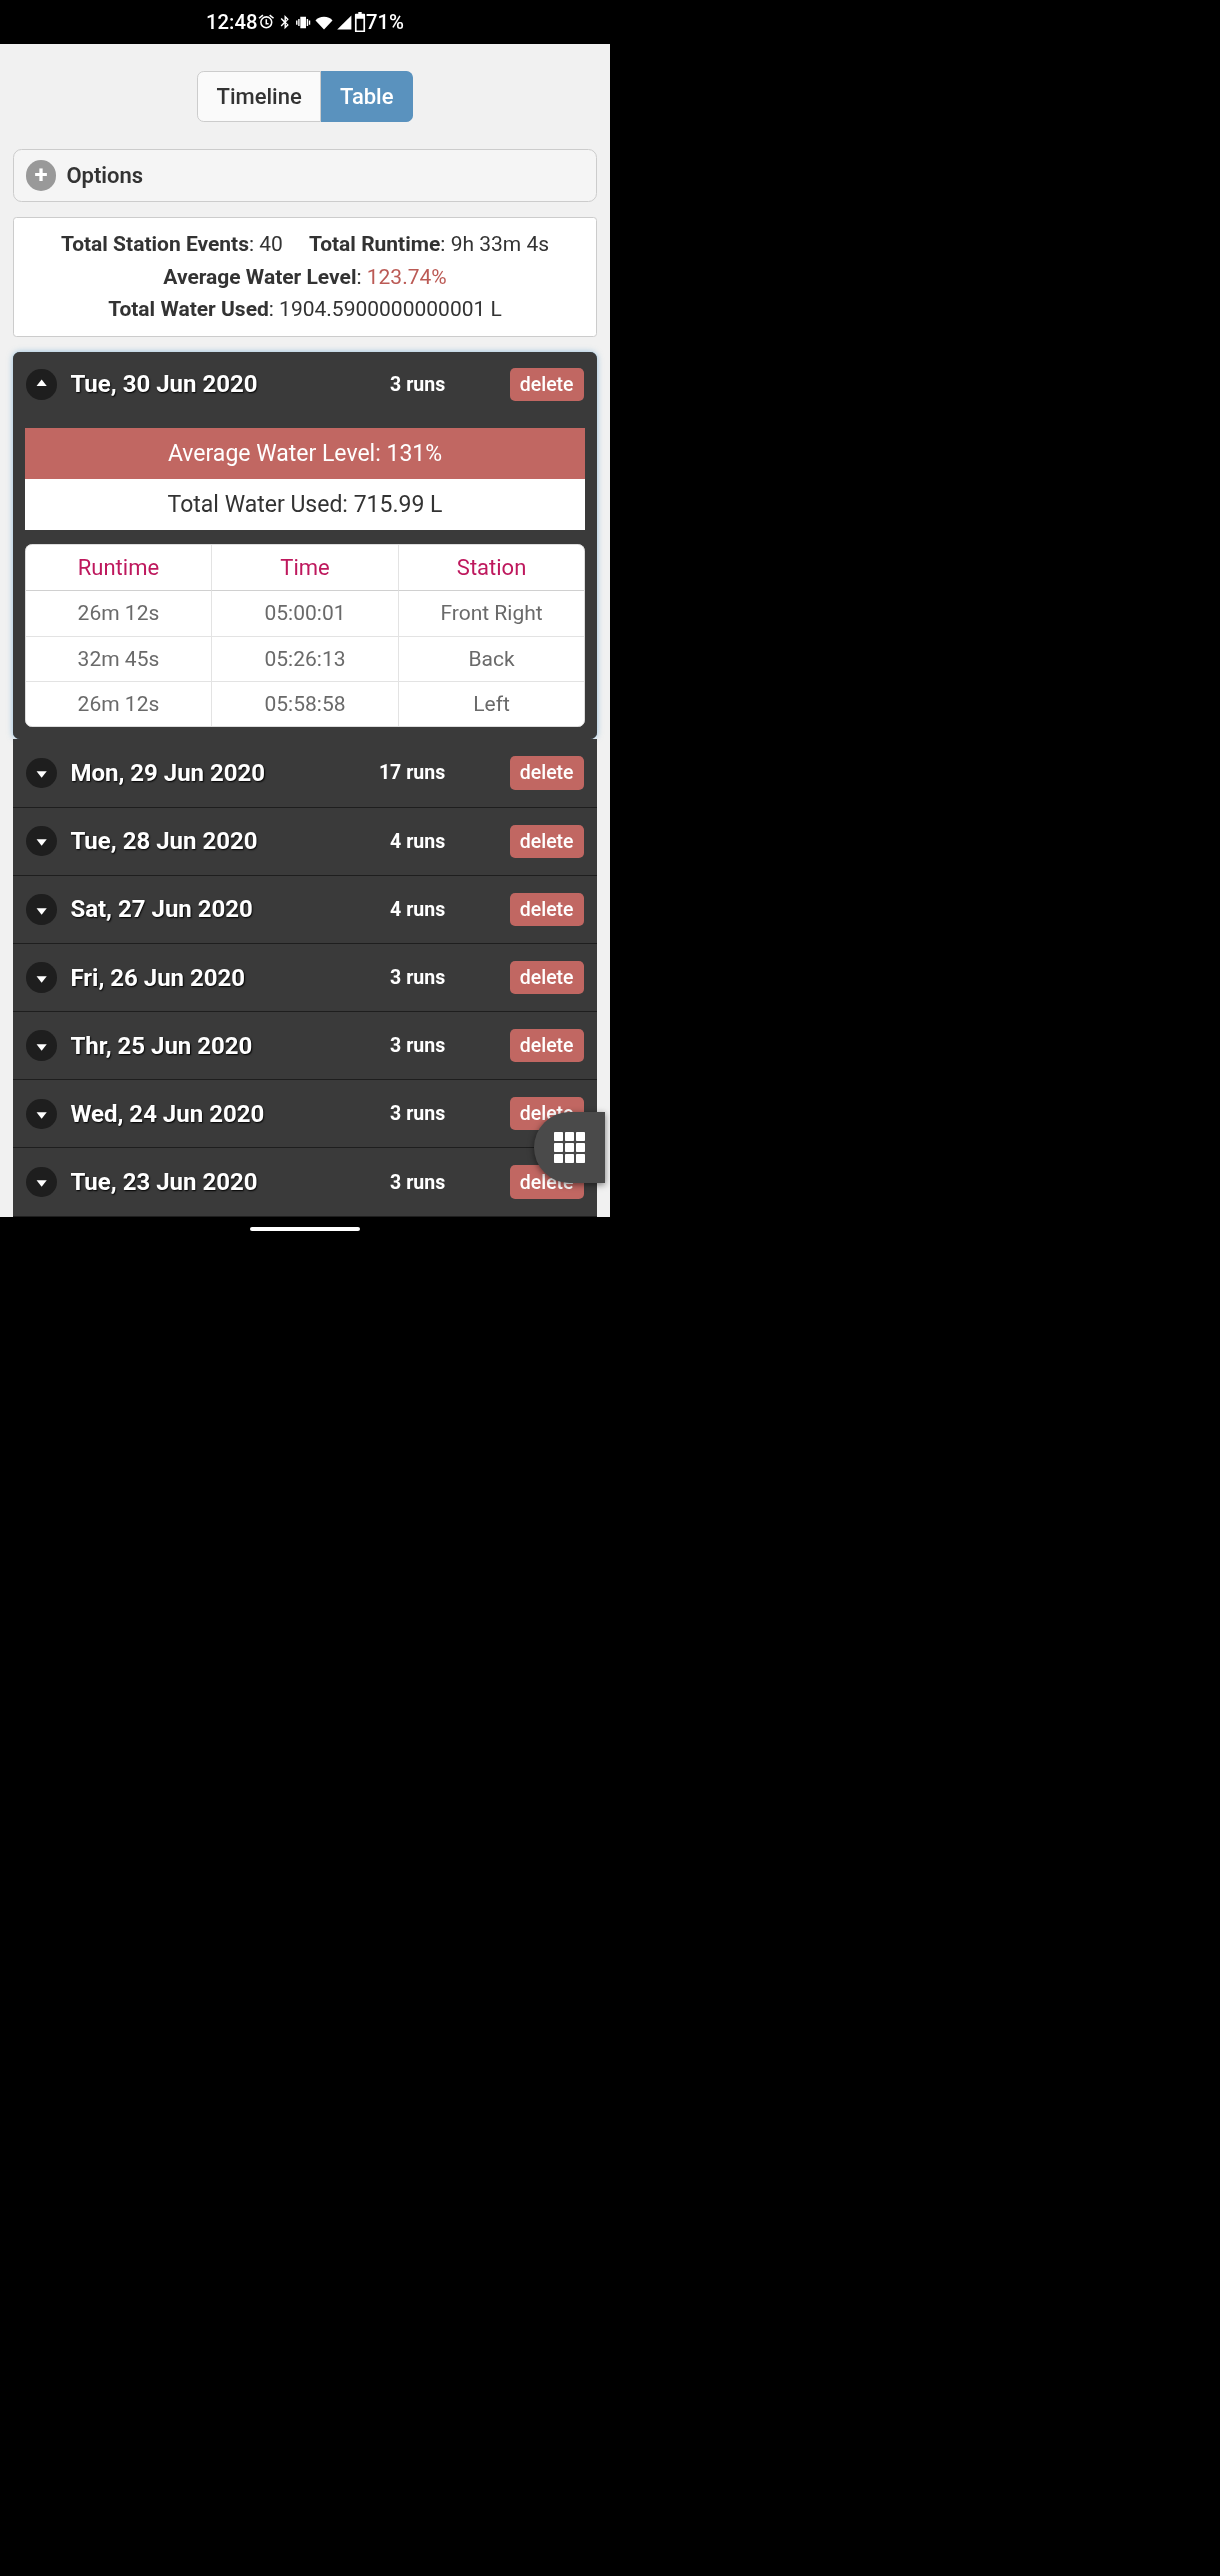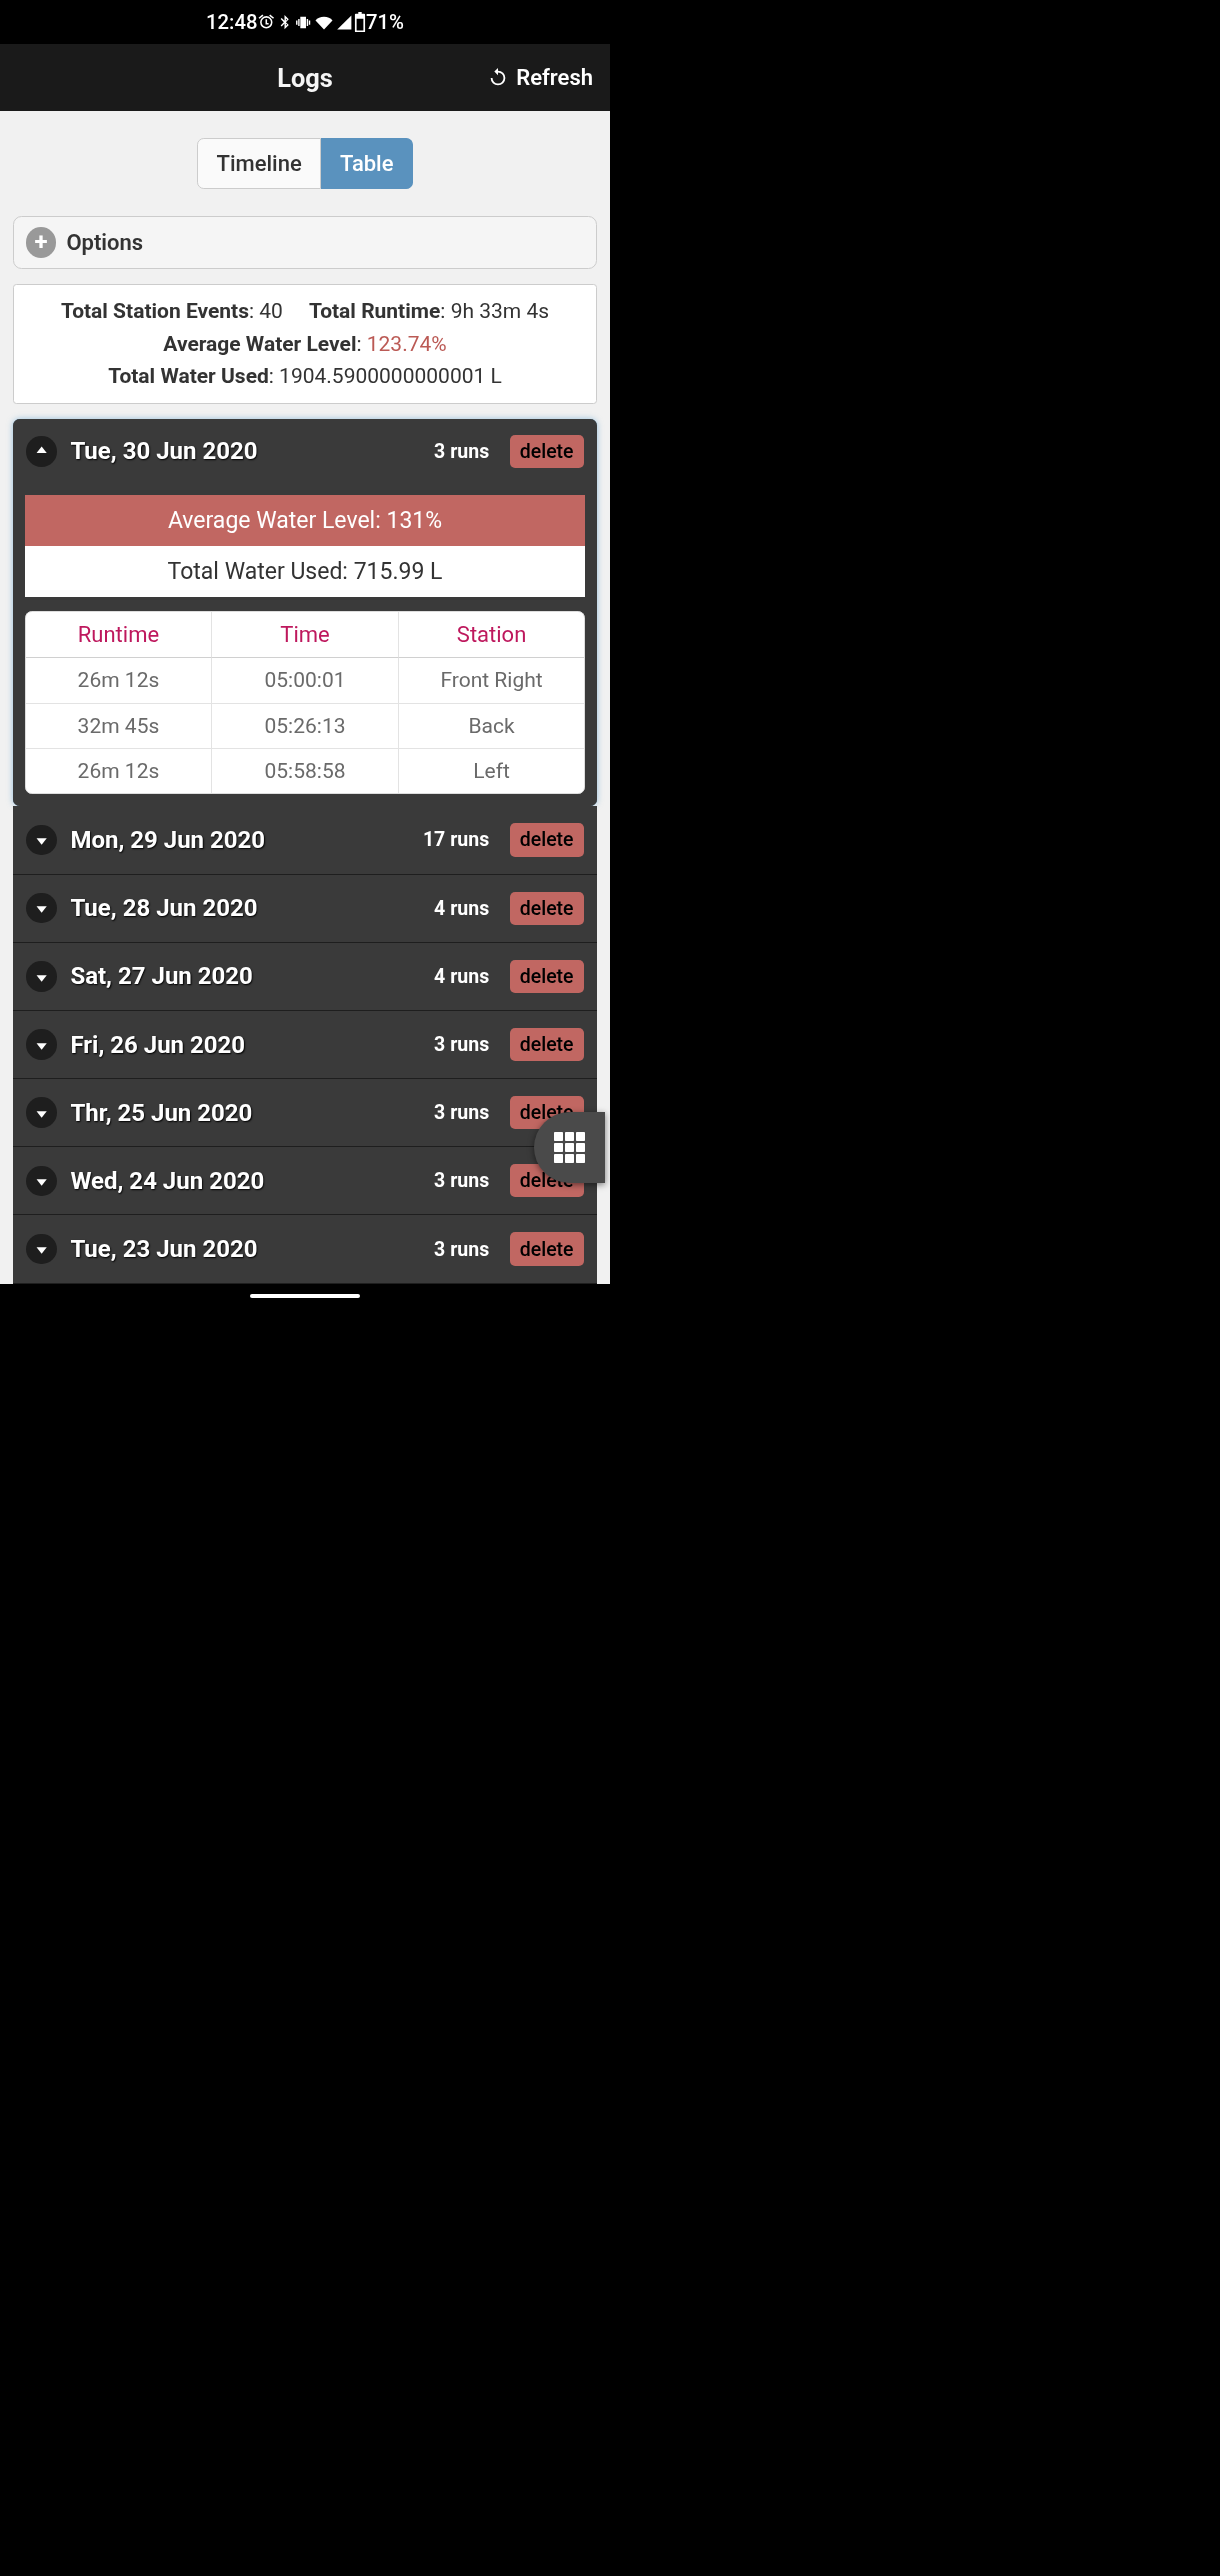--- a/index.html
+++ b/index.html
@@ -21,21 +21,21 @@
   .options-icon { width: 30.5px; height: 30.5px; border-radius: 50%; background: #999; display: flex; align-items: center; justify-content: center; color: #fff; font-size: 24px; font-weight: 700; }
   .summary { border: 0.8px solid #ccc; border-radius: 3.4px; background: #fff; padding: 10.2px 12px; font-size: 21px; color: #333; text-align: center; line-height: 1.55; margin-bottom: 15.3px; }
   .summary b { font-weight: 700; }
   .summary .red { color: #bb5a55; }
   .day-expanded { border-radius: 6.8px; overflow: hidden; box-shadow: 0 0 0 2.5px rgba(90,160,210,0.5) inset, 0 0 6.8px rgba(90,160,210,.6); background: #3a3a3a; margin-bottom: 0; }
   .day-head { background: #3a3a3a; padding: 15.3px 13.6px; display: flex; align-items: center; gap: 13.6px; }
   .day-head .arrow-circle { width: 30.5px; height: 30.5px; border-radius: 50%; background: #1e1e1e; display: flex; align-items: center; justify-content: center; }
   .day-head .arrow-circle svg { fill: #fff; }
   .day-head .date { flex: 1; color: #fff; font-size: 24px; font-weight: 700; text-shadow: 0.8px 0.8px 1.7px #000; }
   .day-head .runs { color: #fff; font-size: 19.5px; font-weight: 700; margin-right: 6.8px; }
-  .delete-btn { background: #c16762; color: #000000; border-radius: 5.1px; padding: 5.1px 10.2px; font-size: 19.5px; font-weight: 500; }
+  .delete-btn { background: #c16762; color: #ffffff; border-radius: 5.1px; padding: 5.1px 10.2px; font-size: 19.5px; font-weight: 500; margin-left: 44px; }
   .day-body { background: #3a3a3a; padding: 12px; }
   .avg-banner { background: #c16762; color: #fff; text-align: center; font-size: 23px; padding: 12px 0; }
   .used-banner { background: #fff; color: #333; text-align: center; font-size: 23px; padding: 12px 0; }
   .runtable { background: #fff; border-radius: 6.8px; margin-top: 13.6px; overflow: hidden; border: 0.8px solid #ddd; }
   .runtable-row { display: flex; }
   .runtable-cell { flex: 1; text-align: center; padding: 10.2px 3.4px; font-size: 21px; color: #6a6a6a; border-bottom: 0.8px solid #e3e3e3; }
   .runtable-cell + .runtable-cell { border-left: 0.8px solid #e3e3e3; }
   .runtable-head .runtable-cell { color: #be185d; font-weight: 400; font-size: 22px; border-bottom: 1.7px solid #d0d0d0; }
   .runtable-row:last-child .runtable-cell { border-bottom: none; }
   .day-collapsed { background: #3a3a3a; border-bottom: 0.8px solid #1e1e1e; }
@@ -71,29 +71,20 @@
       <svg width="18.6" height="17" viewBox="0 0 24 24">
           <path d="M2 22L22 2v20z"></path>
         </svg>
       <svg width="12" height="20.3" viewBox="0 0 12 24">
           <path d="M4 0h4v2h3a1 1 0 011 1v20a1 1 0 01-1 1H1a1 1 0 01-1-1V3a1 1 0 011-1h3zM2 8v14h8V8z"></path>
         </svg>
       <span>71%</span>
     </div>
   </div>
 
-  <div class="header">
-    <span class="header-title">Logs</span>
-    <div class="refresh-btn">
-      <svg viewBox="0 0 24 24">
-          <path d="M12 4V1L8 5l4 4V6a6 6 0 11-6 6H4a8 8 0 108-8z"></path>
-        </svg>
-      <span>Refresh</span>
-    </div>
-  </div>
 
   <div class="content">
 
     <div class="tabs">
       <div class="tab">Timeline</div>
       <div class="tab active">Table</div>
     </div>
 
     <div class="options">
       <div class="options-icon">+</div>

